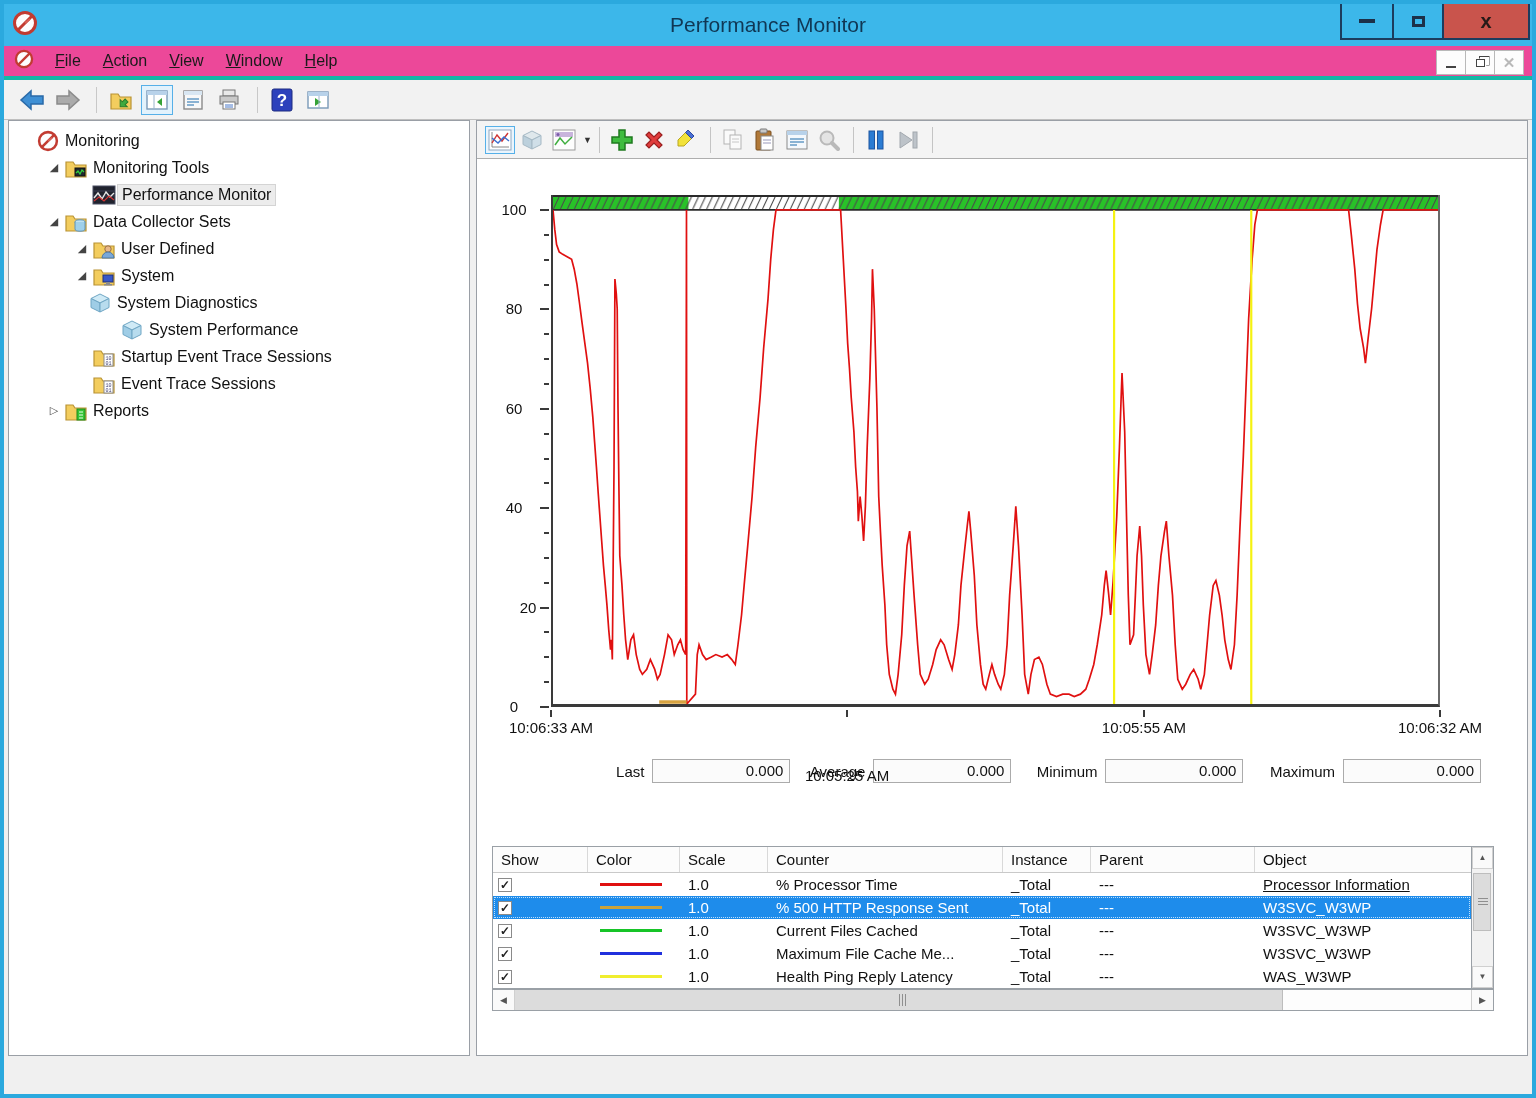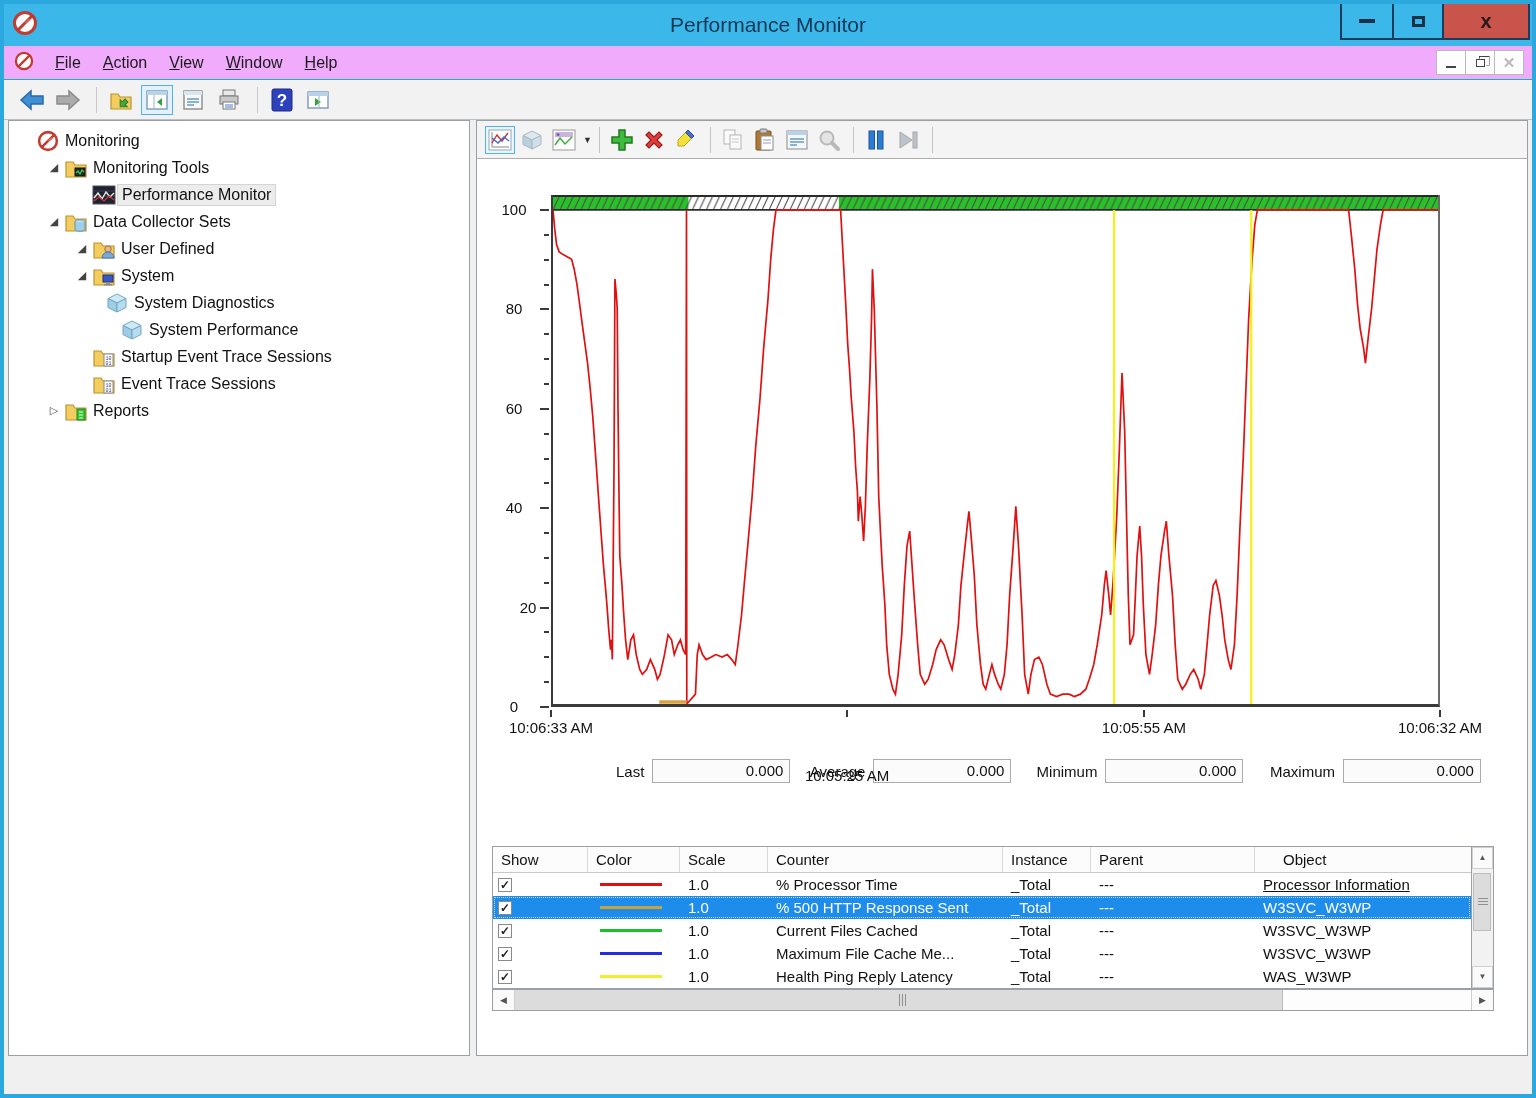--- a/index.html
+++ b/index.html
@@ -11,21 +11,21 @@
   .title-icon { margin-left:8px; }
   .title-text { position:absolute; left:0; right:0; text-align:center; font-size:21px; color:#103754; }
   .win-controls { position:absolute; right:2px; top:0; display:flex; height:36px; border:2px solid #1c3c5e; border-top:none; }
   .win-btn { width:50px; background:#3cb7ea; border-left:2px solid #1c3c5e; display:flex; align-items:center; justify-content:center; cursor:default; }
   .win-btn:first-child { border-left:none; }
   .win-btn.close { width:86px; background:#c9544c; }
   .glyph-min { width:16px; height:4px; background:#1c3048; }
   .glyph-max { width:13px; height:11px; border:3px solid #1c3048; background:transparent; }
   .glyph-close { font-size:20px; font-weight:bold; color:#261a18; line-height:1; }
   
-  .menubar { position:relative; height:34px; background:#f0abfc; display:flex; align-items:center; border-bottom:1px solid #14b8a6; }
+  .menubar { position:relative; height:34px; background:#ec4899; display:flex; align-items:center; border-bottom:4px solid #14b8a6; }
   .menubar .mmc-icon { margin:0 10px 0 10px; }
   .menu-item { padding:4px 11px; font-size:16px; color:#1a1a1a; }
   .menu-item u { text-decoration:underline; }
   .mmc-controls { position:absolute; right:8px; top:4px; display:flex; }
   .mmc-btn { width:30px; height:25px; border:1px solid #b9b9b9; background:#fdfdfd; margin-left:-1px; display:flex; align-items:center; justify-content:center; }
   .g-dash { width:10px; height:2px; background:#444; margin-top:8px;}
   .g-restore { position:relative; width:9px; height:8px; border:1px solid #444; background:#fff; }
   .g-restore::before { content:""; position:absolute; left:2px; top:-4px; width:9px; height:8px; border:1px solid #444; background:#fff; clip-path:polygon(0 0,100% 0,100% 100%,70% 100%,70% 30%,0 30%); }
   .g-x { color:#b9b9b9; font-size:15px; font-weight:bold; line-height:1; }
   
@@ -54,21 +54,21 @@
   
   .graph-area { position:relative; height:857px; background:#fff; font-size:15px; color:#111; }
   .plot { position:absolute; left:74px; top:36px; width:889px; height:512px;
           border-left:2px solid #3a3a3a; border-right:2px solid #6a6a6a; border-bottom:3px solid #3a3a3a; }
   .plot svg { display:block; width:100%; height:100%; }
   .ytick { position:absolute; background:#3a3a3a; height:2px; }
   .ylab { position:absolute; width:46px; text-align:center; }
   .xtick { position:absolute; background:#3a3a3a; width:2px; height:7px; }
   .xlab { position:absolute; width:110px; text-align:center; top:560px; }
   
-  .stat-row { position:absolute; left:74px; width:930px; display:flex; align-items:center; }
+  .stat-row { position:absolute; left:74px; width:930px; display:flex; align-items:center;justify-content:flex-end; }
   .stat-label { text-align:right; padding-right:8px; }
   .stat-box { width:150px; height:24px; border:1px solid #ababab; background:#fbfbfb; text-align:right; padding:2px 6px 0 0; }
   
   .legend-wrap { position:absolute; left:15px; top:687px; width:1002px; display:flex; }
   .legend-table { width:980px; border:1px solid #9aa0a6; background:#fff; }
   .lg-header { display:flex; height:26px; border-bottom:1px solid #c9c9c9; background:#fcfcfc; align-items:center; }
   .lg-hcell { padding-left:8px; font-size:15px; border-right:1px solid #d9d9d9; height:100%; display:flex; align-items:center; }
   .lg-row { display:flex; height:23px; align-items:center; font-size:15px; }
   .lg-row.selected { background:#1e8ceb; color:#fff; outline:1px dotted #bfe0fb; outline-offset:-2px; }
   .lg-cell { padding-left:8px; overflow:hidden; white-space:nowrap; }
@@ -265,21 +265,21 @@
           <span class="tree-ico">
             <svg width="24" height="24" viewBox="0 0 24 24">
               <path d="M2 7 L2 21 L22 21 L22 9 L11 9 L9 6 L2 6 Z" fill="#f3cd5e" stroke="#b99334" stroke-width="1.2"></path>
               <rect x="11" y="11" width="10" height="7" fill="#3858c8" stroke="#20307a"></rect>
               <rect x="14" y="18" width="4" height="2" fill="#8a8a8a"></rect>
               <rect x="12" y="20" width="8" height="1.5" fill="#8a8a8a"></rect>
             </svg>
           </span>
           <span class="tree-label">System</span>
         </div>
-        <div class="tree-row" style="padding-left: 77px;">
+        <div class="tree-row" style="padding-left: 60px;">
           <span class="tree-exp"></span>
           <span class="tree-ico">
             <svg width="22" height="22" viewBox="0 0 22 22">
               <path d="M11 2 L20 6.5 L11 11 L2 6.5 Z" fill="#cfeaf6" stroke="#6fa6c4"></path>
               <path d="M2 6.5 L11 11 L11 20 L2 15.5 Z" fill="#9fcde6" stroke="#6fa6c4"></path>
               <path d="M20 6.5 L11 11 L11 20 L20 15.5 Z" fill="#b8dcee" stroke="#6fa6c4"></path>
             </svg>
           </span>
           <span class="tree-label">System Diagnostics</span>
         </div>
@@ -460,21 +460,21 @@
 
         <div class="legend-wrap">
           <div class="legend-table" id="legend-table">
               <div class="lg-header">
                 <div class="lg-hcell" style="width: 95px;">Show</div>
                 <div class="lg-hcell" style="width: 92px;">Color</div>
                 <div class="lg-hcell" style="width: 88px;">Scale</div>
                 <div class="lg-hcell" style="width: 235px;">Counter</div>
                 <div class="lg-hcell" style="width: 88px;">Instance</div>
                 <div class="lg-hcell" style="width: 164px;">Parent</div>
-                <div class="lg-hcell" style="width: 216px; flex: 1 1 0%; border-right: none; margin-left: 20px;">Object</div>
+                <div class="lg-hcell" style="width: 216px; flex: 1 1 0%; border-right: none;">Object</div>
               </div>
               <div class="lg-row">
                 <div style="width: 95px;">
                   <div class="cb">✓</div>
                 </div>
                 <div style="width: 92px;">
                   <div class="swatch" style="background: rgb(224, 16, 16);"></div>
                 </div>
                 <div class="lg-cell" style="width: 88px;">1.0</div>
                 <div class="lg-cell" style="width: 235px;">% Processor Time</div>

